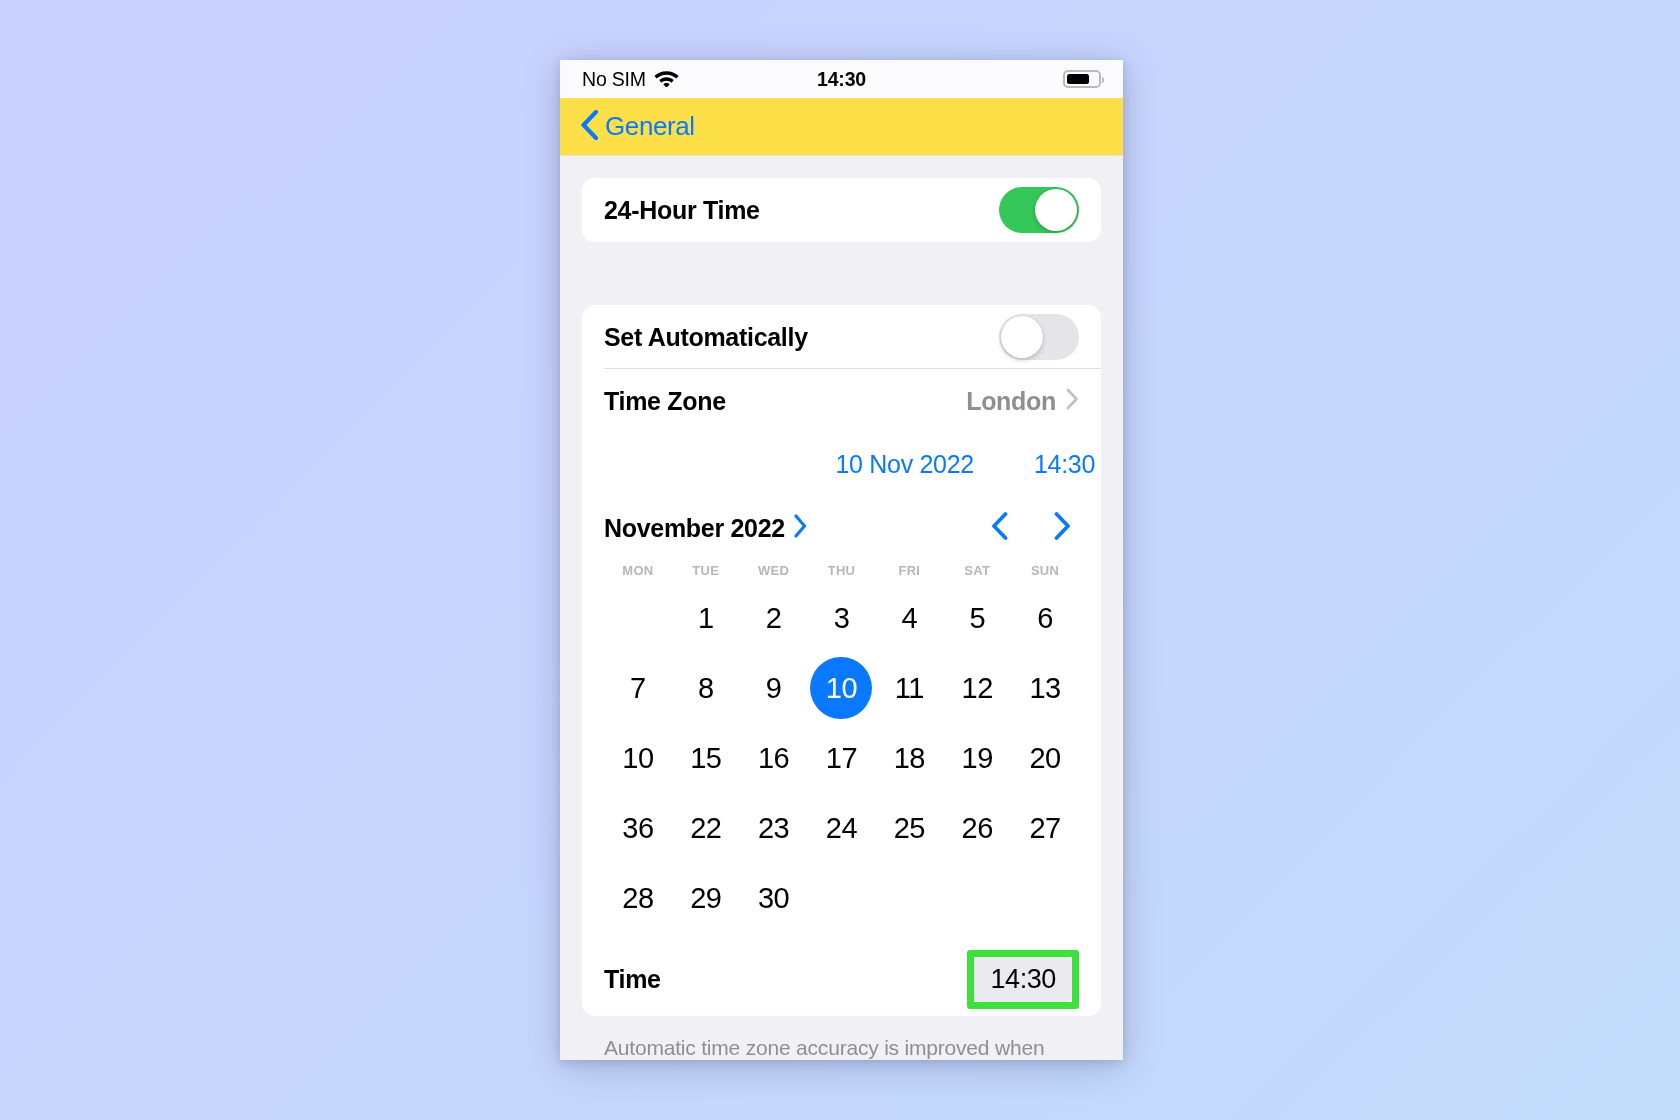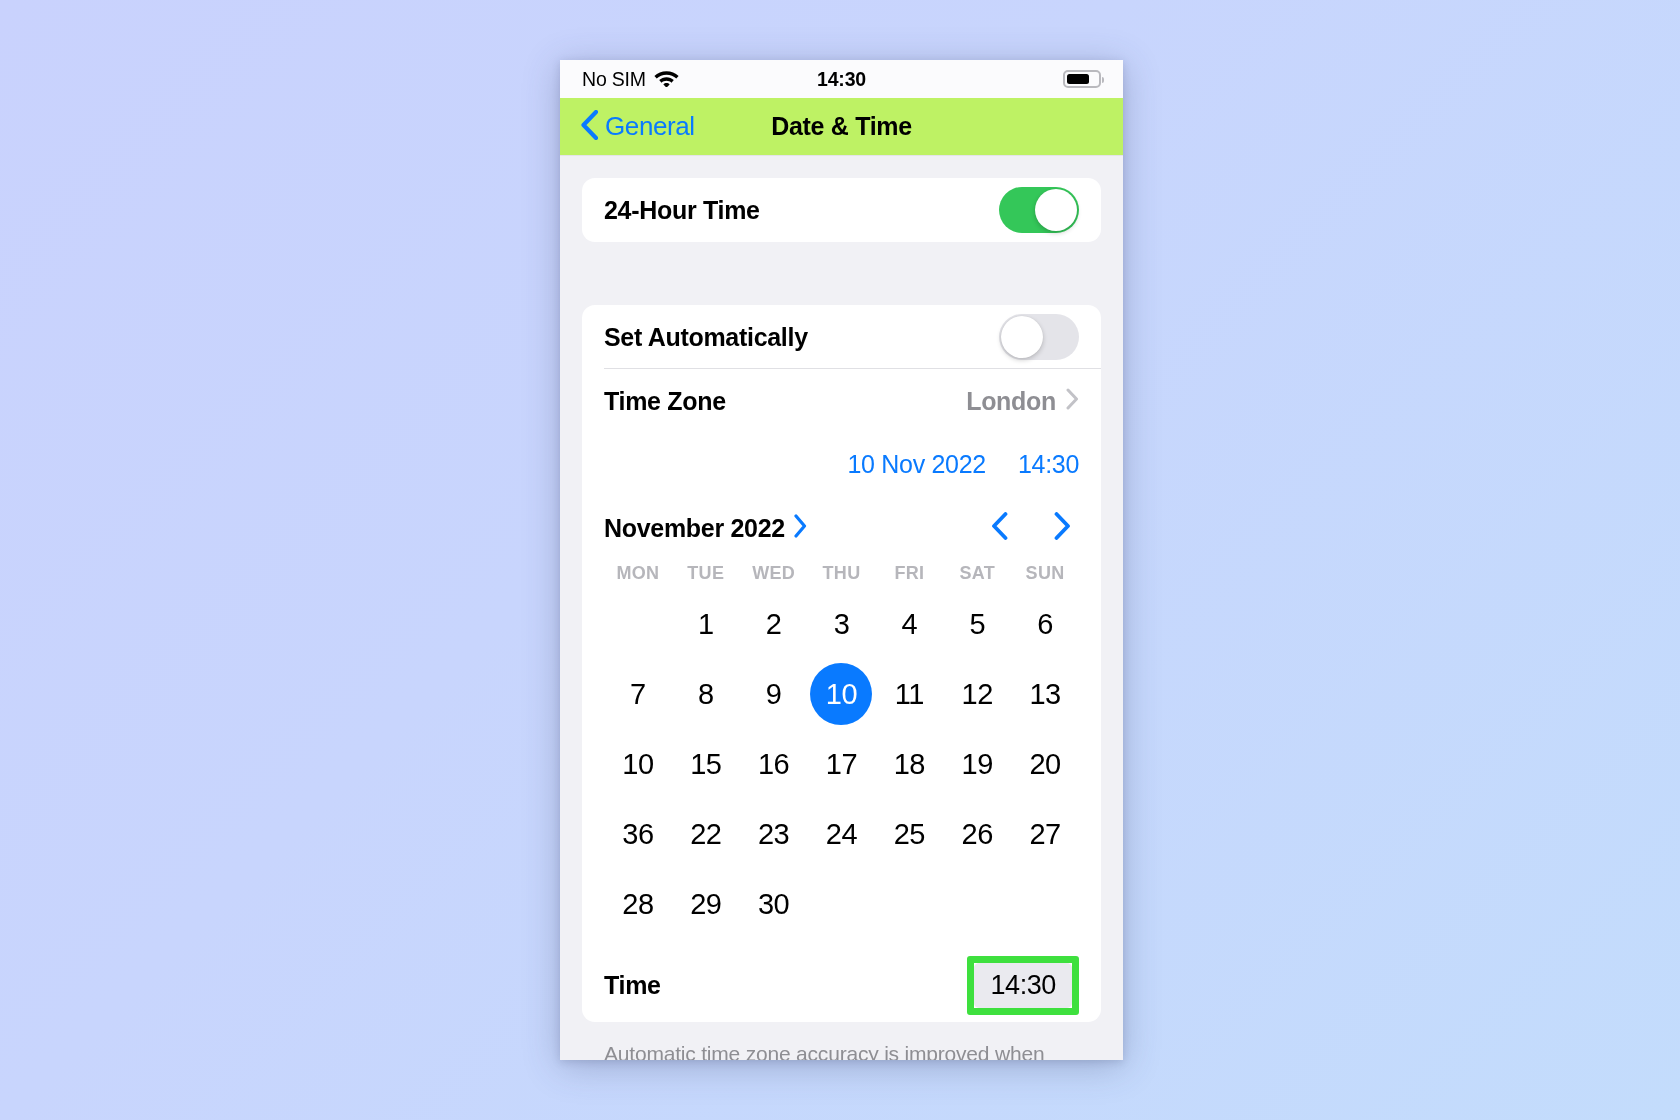--- a/index.html
+++ b/index.html
@@ -87,21 +87,21 @@
     height: 100%;
     width: 72%;
     background: #000;
     border-radius: 2.5px;
   }
 
   
   .navbar {
     position: relative;
     height: 58px;
-    background: #bef264;
+    background: #fde047;
     display: flex;
     align-items: center;
     padding: 0 20px;
     border-bottom: 1px solid #e4e4e8;
   }
   .nav-back {
     display: flex;
     align-items: center;
     gap: 7px;
     cursor: pointer;
@@ -193,22 +193,22 @@
   }
   .toggle.on .knob { right: 2px; }
   .toggle.off .knob { left: 2px; }
 
   
   .dt-row {
     display: flex;
     align-items: center;
     justify-content: flex-end;
     min-height: 62px;
-    padding: 0 22px;
-    gap: 32px;
+    padding: 0 6px;
+    gap: 60px;
   }
   .dt-chip {
     font-size: 25px;
     color: #097aff;
     letter-spacing: -0.3px;
     cursor: pointer;
   }
 
   
   .cal {
@@ -239,21 +239,21 @@
     padding-right: 8px;
   }
   .cal-nav-btn { cursor: pointer; display: block; }
 
   .weekdays, .days-row {
     display: grid;
     grid-template-columns: repeat(7, 1fr);
   }
   .wd {
     text-align: center;
-    font-size: 18px;
+    font-size: 13px;
     font-weight: bold;
     color: #b6b6bb;
     letter-spacing: 0.3px;
     padding: 8px 0 4px 0;
   }
   .days-row { margin-top: 2px; }
   .day-cell {
     height: 68px;
     display: flex;
     align-items: center;
@@ -351,21 +351,20 @@
 
   <div class="navbar">
     <div class="nav-back">
       <span class="chev-back">
         <svg width="18" height="30" viewBox="0 0 18 30">
           <path d="M16 2L3.5 15L16 28" stroke="#097aff" stroke-width="4.2" fill="none" stroke-linecap="round" stroke-linejoin="round"></path>
         </svg>
       </span>
       <span class="nav-back-label">General</span>
     </div>
-    <div class="nav-title">Date &amp; Time</div>
   </div>
 
   <div class="content">
 
     <div class="gap-lg"></div>
 
     <div class="card">
       <div class="row">
         <span class="row-label">24-Hour Time</span>
         <div class="row-right">

